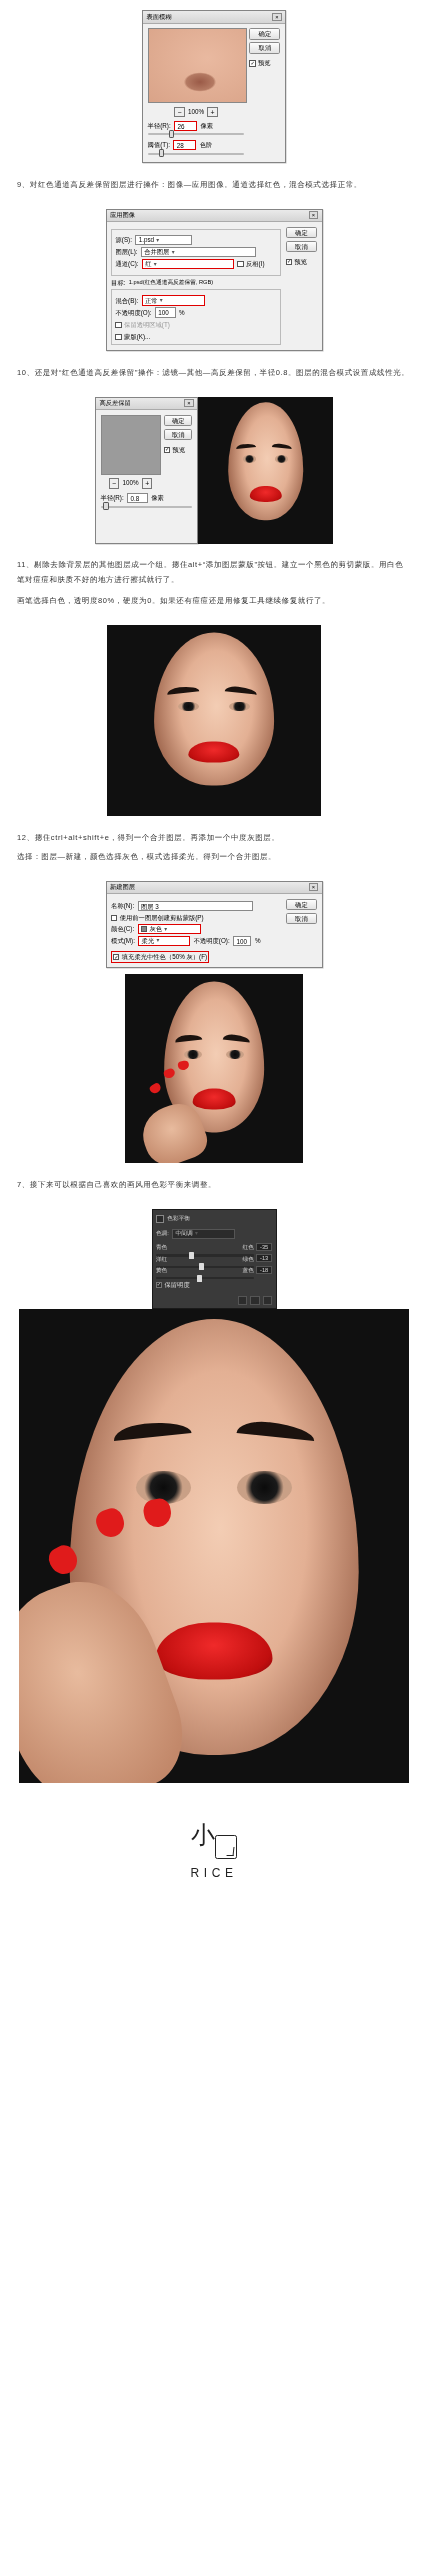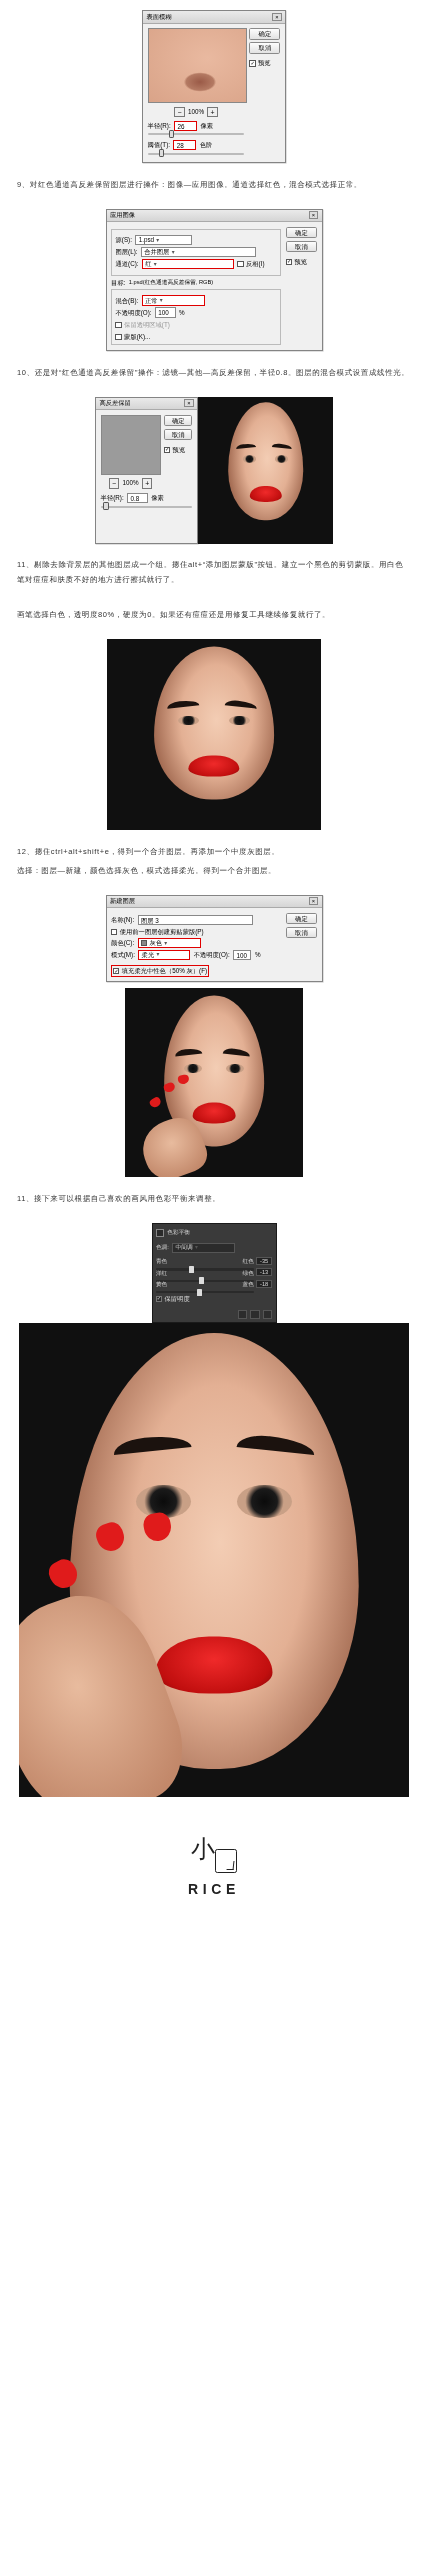--- a/index.html
+++ b/index.html
@@ -162,21 +162,21 @@
     color:#00a98e; font-size:11.5px; font-weight:700;
     margin:19.5px 0 13.8px 0; letter-spacing:0.6px;
   }
 
   
   .brand { margin:27.6px auto 11.5px auto; text-align:center; color:#222;}
   .brand .mark { display:inline-flex; align-items:flex-end; gap:1.1px;}
   .brand .glyph1 { font-size:24px; font-weight:300; letter-spacing:-1.1px;}
   .brand .glyph2 { width:22px; height:24px; border:1.1px solid #222; border-radius:2.3px; display:inline-flex; align-items:flex-end; justify-content:flex-end;}
   .brand .glyph2::after { content:""; width:5.7px;height:8px;border:1.1px solid #222; border-top:none; border-left:none; margin:0 2.3px 2.3px 0; transform:skew(-6deg);}
-  .brand .rice { font-size:14px; letter-spacing:4.6px; margin-top:2.3px; font-weight:700;}
+  .brand .rice { font-size:12px; letter-spacing:4.6px; margin-top:2.3px; font-weight:400;}
 </style>
 </head>
 <body>
 
 <div class="article">
 
 
   <div class="ps-dialog dlg-surface-blur">
     <div class="titlebar">
       <span class="title">表面模糊</span>
@@ -323,21 +323,21 @@
       <div class="face"></div>
       <div class="brow l"></div>
         <div class="brow r"></div>
       <div class="eye l"></div>
         <div class="eye r"></div>
       <div class="lips"></div>
     </div>
   </div>
 
   <p class="step-text" style="margin-bottom:3.4px;">11、剔除去除背景层的其他图层成一个组。摁住alt+“添加图层蒙版”按钮。建立一个黑色的剪切蒙版。用白色笔对痘痘和肤质不好的地方进行擦拭就行了。</p>
-  <p class="step-text" style="margin-top:20px;">画笔选择白色，透明度80%，硬度为0。如果还有痘痘还是用修复工具继续修复就行了。</p>
+  <p class="step-text" style="margin-top:6px;">画笔选择白色，透明度80%，硬度为0。如果还有痘痘还是用修复工具继续修复就行了。</p>
 
   <div class="portrait medium" style="margin-bottom:5.7px;">
     <div class="face"></div>
     <div class="brow l"></div>
       <div class="brow r"></div>
     <div class="eye l"></div>
       <div class="eye r"></div>
     <div class="lips"></div>
   </div>
 
@@ -392,21 +392,21 @@
       <div class="brow r"></div>
     <div class="eye l"></div>
       <div class="eye r"></div>
     <div class="lips"></div>
     <div class="hand"></div>
     <div class="nail n1"></div>
       <div class="nail n2"></div>
       <div class="nail n3"></div>
   </div>
 
-  <p class="step-text">11、接下来可以根据自己喜欢的画风用色彩平衡来调整。</p>
+  <p class="step-text">7、接下来可以根据自己喜欢的画风用色彩平衡来调整。</p>
 
   <div class="dark-panel">
     <div class="hdr">
       <span class="ico"></span>
       <span>色彩平衡</span>
     </div>
     <div class="dialog-row">
       <span>色调:</span>
       <span class="ps-select" style="background:#2b2b2b;color:#ddd;border-color:#555;width:63px;">中间调</span>
     </div>

